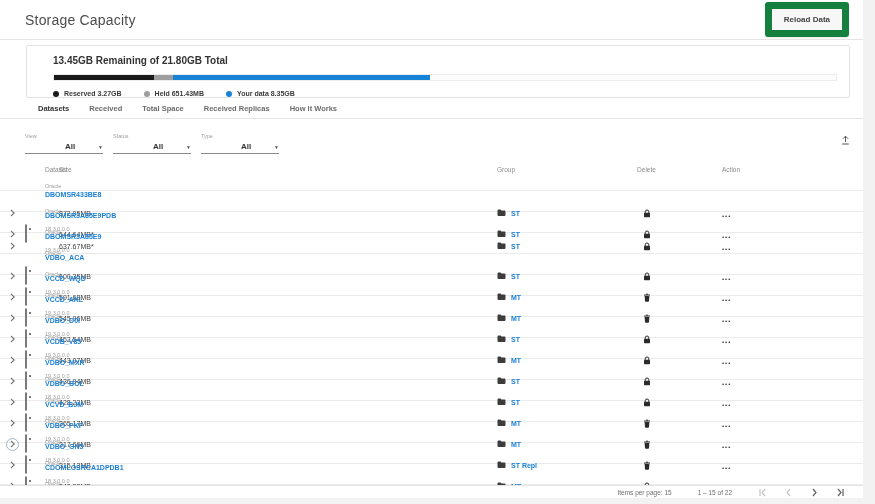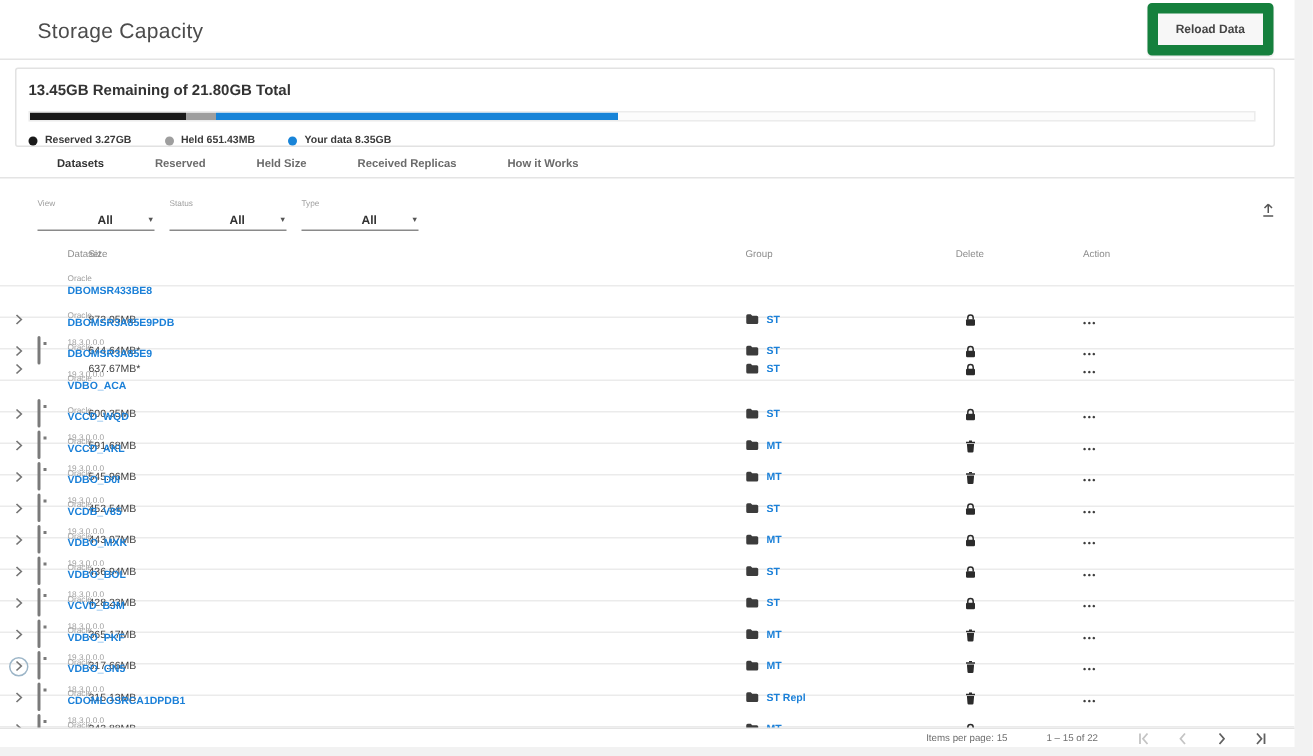--- a/index.html
+++ b/index.html
@@ -9,32 +9,32 @@
 
   
   .hdr { height:40px; display:flex; align-items:center; justify-content:space-between;
     padding:0 14px 0 25px; border-bottom:1px solid #e4e4e4; }
   .hdr-title { font-size:14px; color:#4c4c4c; letter-spacing:.2px; }
   .reload-btn { font-family:inherit; font-size:8px; color:#444; background:#f7f7f7;
     border:7px solid #15803d; border-radius:3px; padding:6px 12px; cursor:pointer;
     box-shadow:0 1px 1px rgba(0,0,0,.08); font-weight:bold; }
 
   
-  .card { margin:5px 13px 0 10px; border:1px solid #e2e2e2; border-radius:2px;
-    padding:9px 12px 8px 8px; height:53px; }
+  .card { margin:5px 13px 0 26px; border:1px solid #e2e2e2; border-radius:2px;
+    padding:9px 12px 8px 26px; height:53px; }
   .card-title { font-size:10px; font-weight:bold; color:#333; margin-bottom:8px; }
   .bar { height:7px; display:flex; background:#fcfcfc; border:1px solid #ececec; overflow:hidden; }
   .bar .seg { height:100%; }
   .legend { display:flex; align-items:center; margin-top:9px; gap:22px; }
   .legend .li { display:flex; align-items:center; gap:5px; }
   .legend .dot { width:6px; height:6px; border-radius:50%; }
   .legend .lbl { font-size:7px; font-weight:bold; color:#3a3a3a; }
 
   
-  .tabs { display:flex; align-items:center; gap:34px; padding-left:38px; height:21px;
+  .tabs { display:flex; align-items:center; gap:20px; padding-left:38px; height:21px;
     border-bottom:1px solid #e4e4e4; }
   .tab { font-size:7.5px; color:#6b6b6b; font-weight:bold; cursor:pointer; }
   .tab.active { color:#333; }
 
   
   .filters { height:40px; display:flex; align-items:center; padding:0 12px 0 25px; }
   .sel { width:78px; margin-right:10px; cursor:pointer; }
   .sel .sl { font-size:5.5px; color:#9e9e9e; margin-bottom:2px; }
   .sel .sv { display:flex; justify-content:space-between; align-items:center;
     border-bottom:1px solid #8a8a8a; padding-bottom:2px; }
@@ -113,22 +113,22 @@
         </span>
         <span class="li">
           <span class="dot" style="background: rgb(24, 132, 216);"></span>
           <span class="lbl">Your data 8.35GB</span>
         </span>
       </div>
   </div>
 
   <div class="tabs" id="tabs">
       <span class="tab active">Datasets</span>
-      <span class="tab">Reserved</span>
-      <span class="tab">Held Size</span>
+      <span class="tab">Received</span>
+      <span class="tab">Total Space</span>
       <span class="tab">Received Replicas</span>
       <span class="tab">How it Works</span>
     </div>
 
   <div class="filters">
     <span id="selects" style="display:flex;">
         <span class="sel"><span class="sl">View</span><span class="sv">
             <span class="val">All</span>
             <span class="caret">▼</span>
           </span></span>

